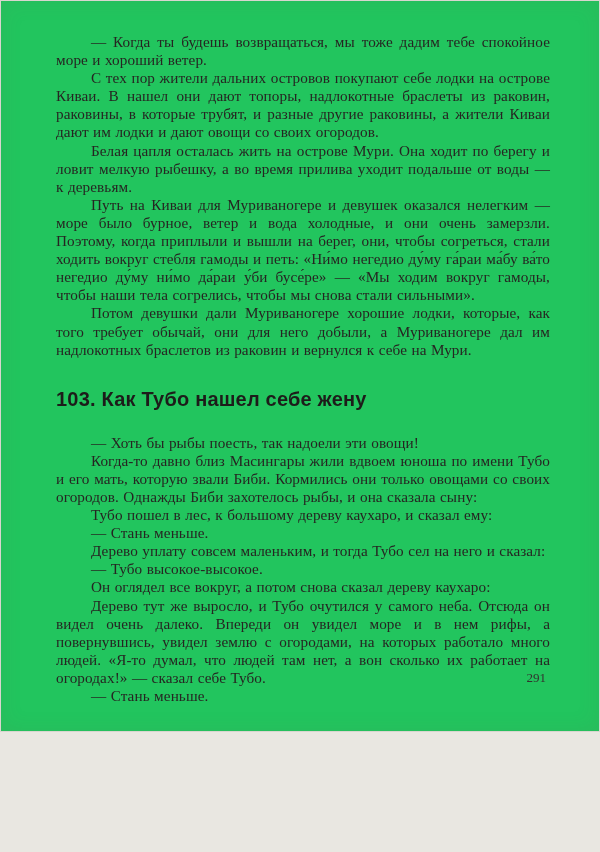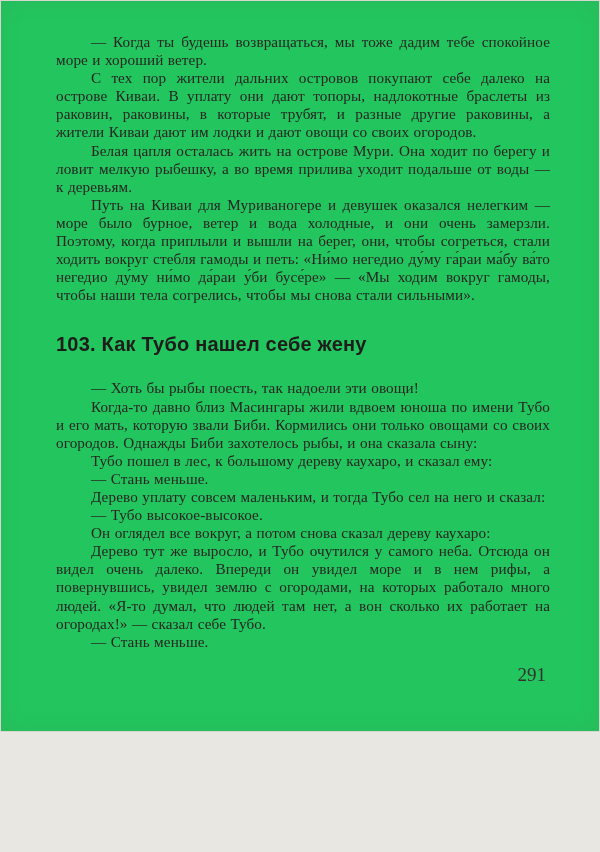--- a/index.html
+++ b/index.html
@@ -40,35 +40,36 @@
     font-family: "Liberation Sans", "DejaVu Sans", sans-serif;
     font-weight: 700;
     font-size: 20px;
     letter-spacing: 0.2px;
     color: #1d1c1a;
   }
   .page-number {
     position: absolute;
     right: 54px;
     bottom: 46px;
-    font-size: 19px;
+    font-size: 13px;
     color: #33322e;
   }
 </style>
 </head>
 <body>
 
 <div class="scan">
   <div class="page-body">
 
     <div>
       <p class="para">— Когда ты будешь возвращаться, мы тоже дадим тебе спокойное море и хороший ветер.</p>
-      <p class="para">С тех пор жители дальних островов покупают себе далеко на острове Киваи. В уплату они дают топоры, надлокотные браслеты из раковин, раковины, в которые трубят, и разные другие раковины, а жители Киваи дают им лодки и дают овощи со своих огородов.</p>
+      <p class="para">С тех пор жители дальних островов покупают себе лодки на острове Киваи. В нашел они дают топоры, надлокотные браслеты из раковин, раковины, в которые трубят, и разные другие раковины, а жители Киваи дают им лодки и дают овощи со своих огородов.</p>
       <p class="para">Белая цапля осталась жить на острове Мури. Она ходит по берегу и ловит мелкую рыбешку, а во время прилива уходит подальше от воды — к деревьям.</p>
       <p class="para">Путь на Киваи для Муриваногере и девушек оказался нелегким — море было бурное, ветер и вода холодные, и они очень замерзли. Поэтому, когда приплыли и вышли на берег, они, чтобы согреться, стали ходить вокруг стебля гамоды и петь: «Ни́мо негедио ду́му га́раи ма́бу ва́то негедио ду́му ни́мо да́раи у́би бусе́ре» — «Мы ходим вокруг гамоды, чтобы наши тела согрелись, чтобы мы снова стали сильными».</p>
+      <p class="para">Потом девушки дали Муриваногере хорошие лодки, которые, как того требует обычай, они для него добыли, а Муриваногере дал им надлокотных браслетов из раковин и вернулся к себе на Мури.</p>
     </div>
 
     <h2 class="story-heading">103. Как Тубо нашел себе жену</h2>
 
     <div>
       <p class="para">— Хоть бы рыбы поесть, так надоели эти овощи!</p>
       <p class="para">Когда-то давно близ Масингары жили вдвоем юноша по имени Тубо и его мать, которую звали Биби. Кормились они только овощами со своих огородов. Однажды Биби захотелось рыбы, и она сказала сыну:</p>
       <p class="para">Тубо пошел в лес, к большому дереву каухаро, и сказал ему:</p>
       <p class="para">— Стань меньше.</p>
       <p class="para">Дерево уплату совсем маленьким, и тогда Тубо сел на него и сказал:</p>

